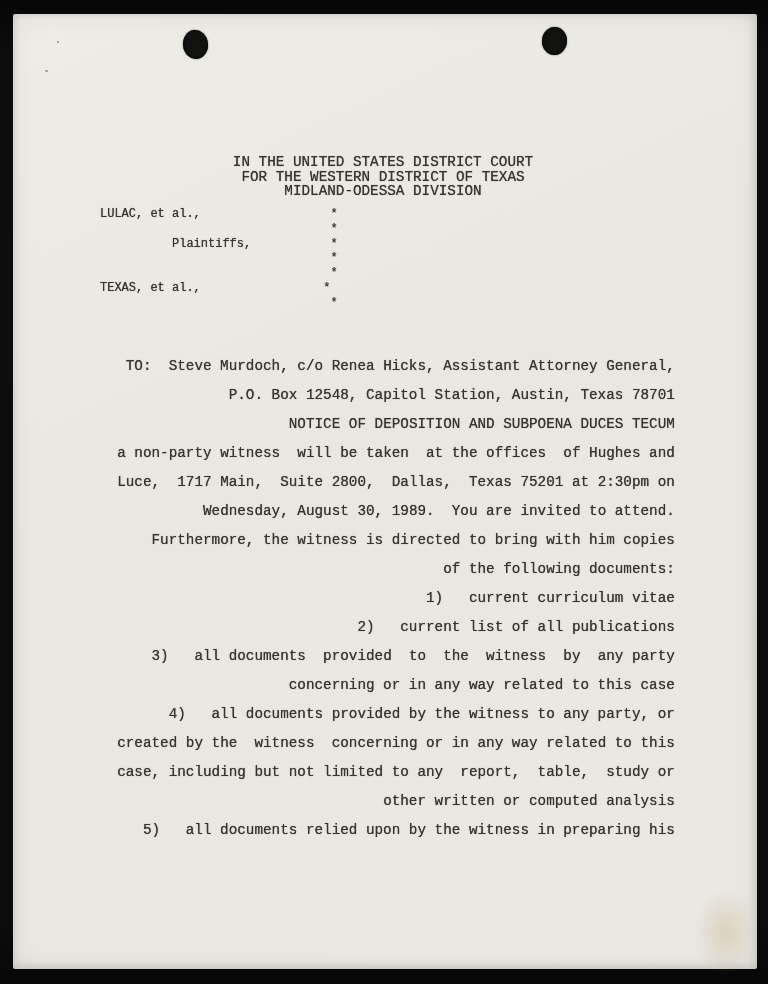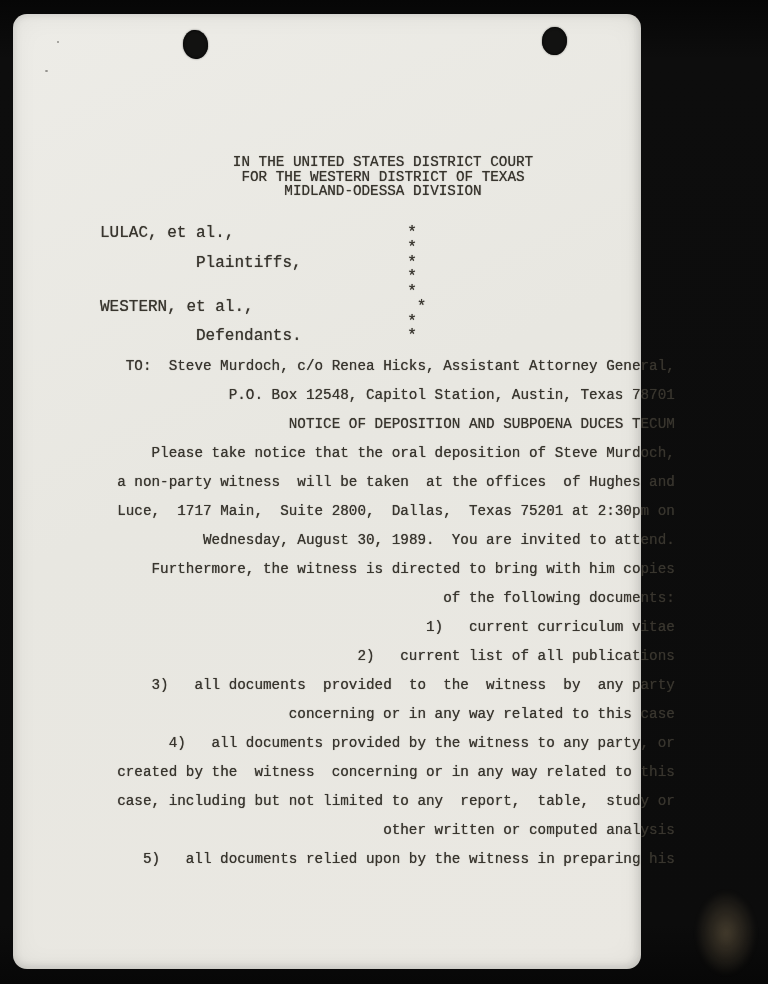--- a/index.html
+++ b/index.html
@@ -11,29 +11,29 @@
     position: relative;
     width: 768px;
     height: 984px;
     background: linear-gradient(180deg, #060606 0%, #0d0d0d 6%, #0c0c0c 94%, #070707 100%);
     overflow: hidden;
   }
   .paper {
     position: absolute;
     left: 13px;
     top: 14px;
-    width: 628px;
+    width: 744px;
     height: 955px;
     background: linear-gradient(155deg, #edece7 0%, #e8e7e1 45%, #eae8e2 100%);
     box-shadow:
       inset 0 0 28px rgba(0,0,0,0.06),
       inset -4px 0 10px rgba(0,0,0,0.08),
       inset 0 -4px 10px rgba(0,0,0,0.06),
       inset 3px 0 8px rgba(0,0,0,0.04);
-    border-radius: 14px;
+    border-radius: 2px;
     font-family: "Liberation Mono", "DejaVu Sans Mono", monospace;
     color: #38352e;
     text-shadow: 0 0 0.8px rgba(56,53,46,0.85);
   }
   .hole {
     position: absolute;
     background: #121211;
     border-radius: 50%;
     box-shadow: 0 0 2px rgba(0,0,0,0.55), inset 0 0 3px #000;
   }
@@ -47,22 +47,22 @@
     left: 87px;
     top: 141px;
     width: 566px;
     text-align: center;
     font-size: 14.3px;
     line-height: 14.7px;
   }
   .caption-block {
     position: absolute;
     left: 87px;
-    top: 212px;
-    font-size: 16px;
+    top: 193px;
+    font-size: 12px;
     line-height: 14.75px;
   }
   .body-block {
     position: absolute;
     left: 87px;
     top: 338px;
     font-size: 14.3px;
     line-height: 29px;
     text-align: right;
   }
@@ -100,30 +100,28 @@
         <div class="line">FOR THE WESTERN DISTRICT OF TEXAS</div>
         <div class="line">MIDLAND-ODESSA DIVISION</div>
       </div>
 
     <div class="caption-block">
         <div class="line">LULAC, et al.,                  *</div>
         <div class="line">                                *</div>
         <div class="line">          Plaintiffs,           *</div>
         <div class="line">                                *</div>
         <div class="line">                                *</div>
-        <div class="line">WESTERN, et al.,                 *</div>
+        <div class="line">TEXAS, et al.,                 *</div>
         <div class="line">                                *</div>
-        <div class="line">          Defendants.           *</div>
       </div>
 
     <div class="body-block">
         <div class="line">TO:  Steve Murdoch, c/o Renea Hicks, Assistant Attorney General,</div>
         <div class="line">P.O. Box 12548, Capitol Station, Austin, Texas 78701</div>
         <div class="line">         NOTICE OF DEPOSITION AND SUBPOENA DUCES TECUM</div>
-        <div class="line">     Please take notice that the oral deposition of Steve Murdoch,</div>
         <div class="line">a non-party witness  will be taken  at the offices  of Hughes and</div>
         <div class="line">Luce,  1717 Main,  Suite 2800,  Dallas,  Texas 75201 at 2:30pm on</div>
         <div class="line">Wednesday, August 30, 1989.  You are invited to attend.</div>
         <div class="line">     Furthermore, the witness is directed to bring with him copies</div>
         <div class="line">of the following documents:</div>
         <div class="line">     1)   current curriculum vitae</div>
         <div class="line">     2)   current list of all publications</div>
         <div class="line">     3)   all documents  provided  to  the  witness  by  any party</div>
         <div class="line">concerning or in any way related to this case</div>
         <div class="line">     4)   all documents provided by the witness to any party, or</div>

